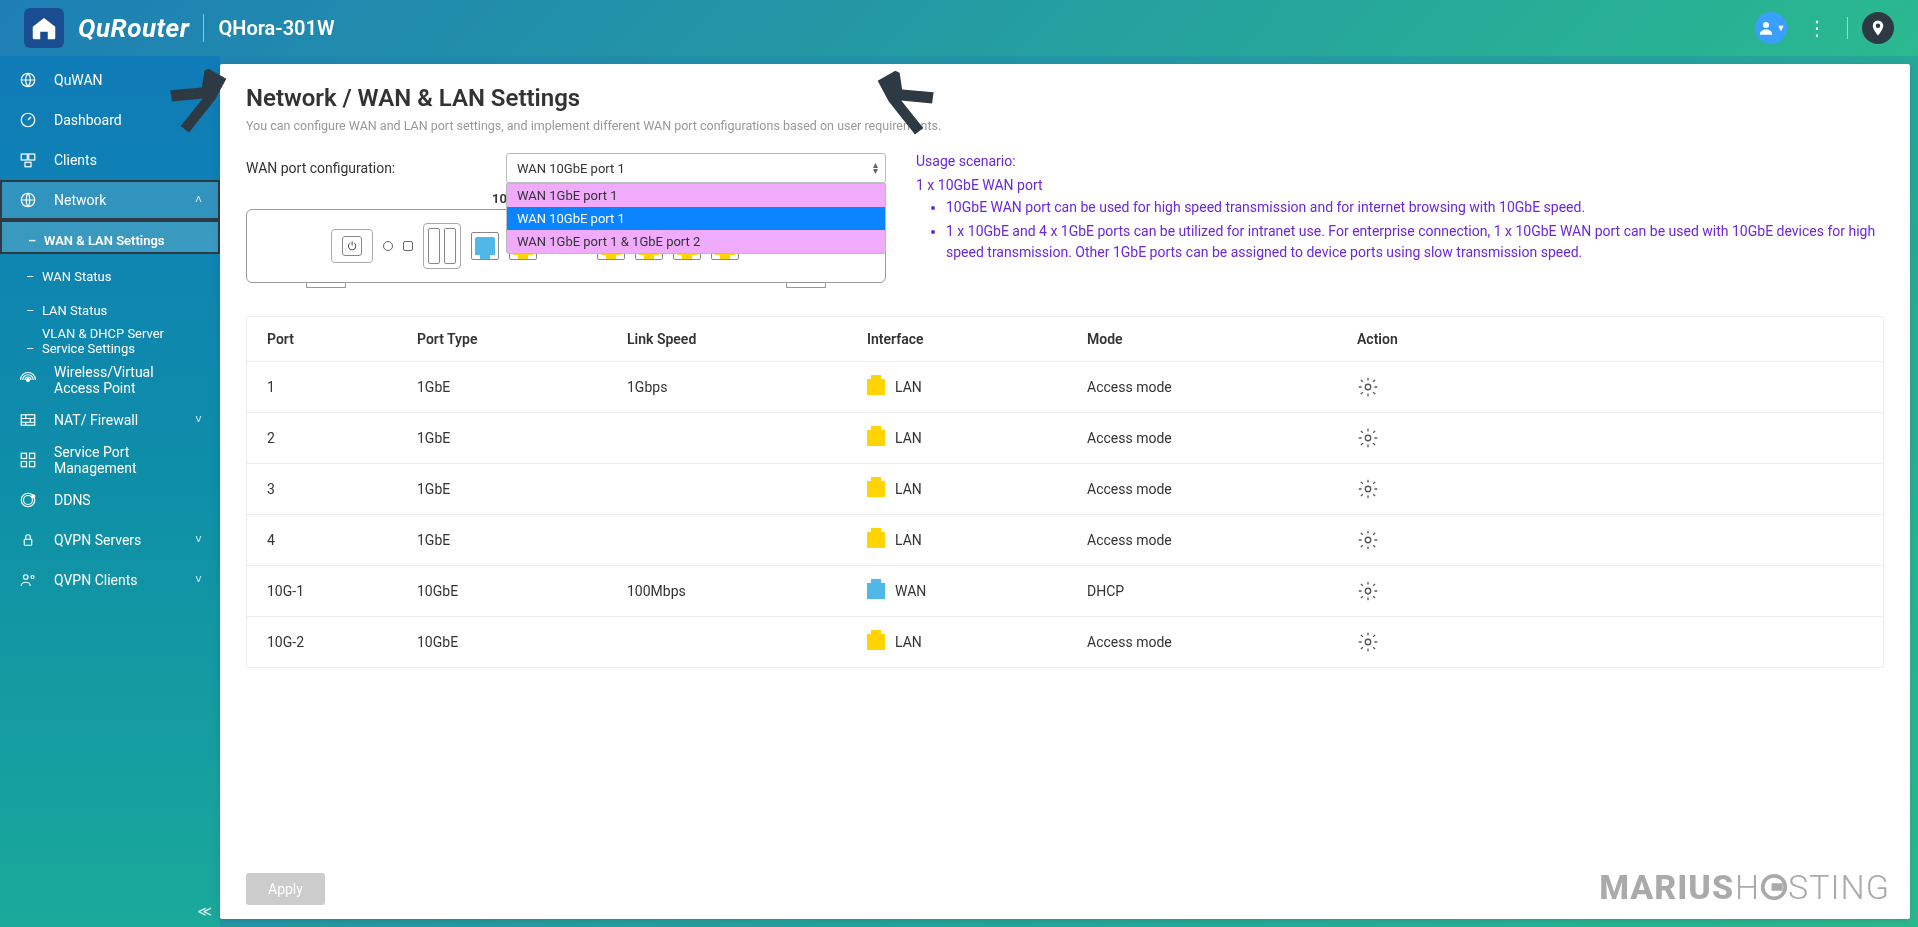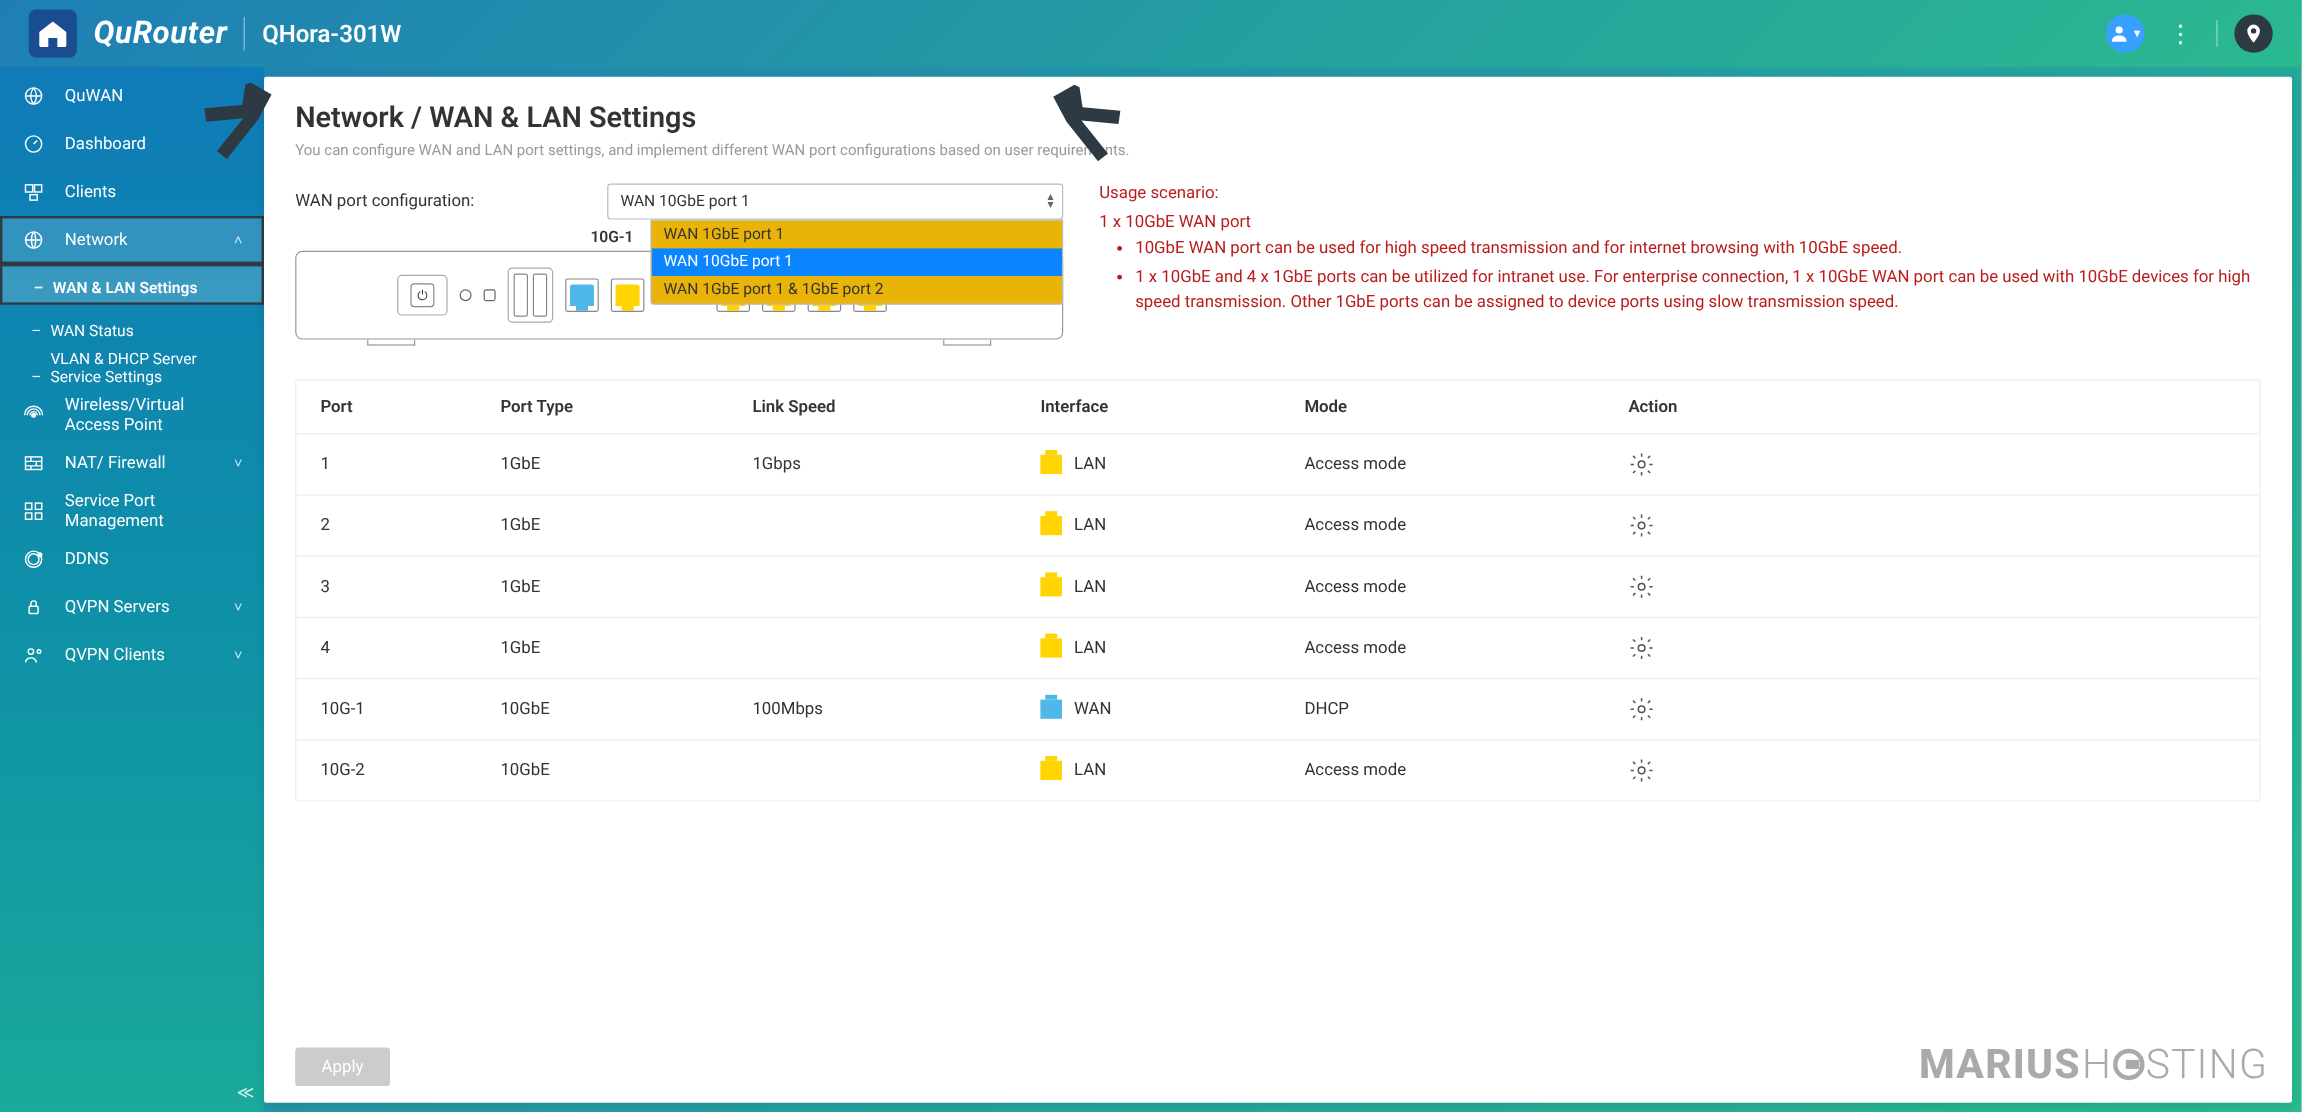--- a/index.html
+++ b/index.html
@@ -51,21 +51,21 @@
 h1 { font-size: 24px; font-weight: 600; color: #333; margin-bottom: 6px; }
 .subtitle { font-size: 12.5px; color: #999; margin-bottom: 20px; }
 
 .config-row { display: flex; align-items: flex-start; gap: 30px; }
 .config-left { width: 640px; }
 .cfg-top { display: flex; align-items: center; margin-bottom: 10px; }
 .cfg-label { width: 260px; font-size: 14px; color: #333; }
 .select-wrap { flex: 1; position: relative; }
 .select { border: 1px solid #bbb; border-radius: 3px; height: 30px; display: flex; align-items: center; padding: 0 24px 0 10px; font-size: 13px; background: #fff; cursor: pointer; }
 .select-arr { position: absolute; right: 8px; top: 50%; transform: translateY(-50%); font-size: 10px; color: #666; line-height: 6px; }
-.dropdown { position: absolute; top: 30px; left: 0; right: 0; background: #eab308; border: 1px solid #bbb; border-radius: 0 0 3px 3px; overflow: hidden; z-index: 20; margin-left: 36px; }
+.dropdown { position: absolute; top: 30px; left: 0; right: 0; background: #f0abfc; border: 1px solid #bbb; border-radius: 0 0 3px 3px; overflow: hidden; z-index: 20; }
 .dd-item { padding: 4px 10px; font-size: 13px; cursor: pointer; }
 .dd-item.sel { background: #0a84ff; color: #fff; }
 
 
 .router { border: 1.5px solid #999; border-radius: 6px; height: 74px; margin-top: 8px; display: flex; align-items: center; padding: 0 14px; gap: 10px; position: relative; background: #fff; }
 .pwr-group { display: flex; align-items: center; gap: 10px; border: 1px solid #aaa; border-radius: 4px; padding: 6px 10px; }
 .pwr-btn { width: 20px; height: 20px; border: 1px solid #888; border-radius: 3px; display: flex; align-items: center; justify-content: center; font-size: 11px; }
 .led { width: 10px; height: 10px; border: 1.5px solid #666; border-radius: 50%; }
 .led.sq { border-radius: 2px; }
 .usb-pair { display: flex; gap: 4px; border: 1px solid #aaa; border-radius: 4px; padding: 4px; }
@@ -74,21 +74,21 @@
 .ports { display: flex; gap: 10px; align-items: center; }
 .port-box { width: 28px; height: 28px; border: 1.5px solid #888; border-radius: 2px; position: relative; display: flex; align-items: center; justify-content: center; }
 .rj45 { width: 20px; height: 18px; border-radius: 2px 2px 0 0; position: relative; }
 .rj45::after { content: ""; position: absolute; bottom: -4px; left: 5px; width: 10px; height: 4px; background: inherit; }
 .rj45.blue { background: #4fb8e8; }
 .rj45.yellow { background: #ffd400; }
 .port-gap { width: 40px; }
 .feet { display: flex; justify-content: space-between; padding: 0 60px; }
 .foot { width: 40px; height: 5px; border: 1.5px solid #999; border-top: none; }
 
-.usage { flex: 1; font-size: 14px; color: #b91c1c; min-width: 0; }
+.usage { flex: 1; font-size: 14px; color: #6d28d9; min-width: 0; }
 .usage-title { margin-bottom: 8px; }
 .usage-sub { margin-bottom: 4px; }
 .usage ul { padding-left: 30px; }
 .usage li { margin-bottom: 4px; line-height: 1.45; }
 
 
 .tbl { margin-top: 28px; border: 1px solid #eee; border-radius: 2px; }
 .tr { display: grid; grid-template-columns: 150px 210px 240px 220px 270px 1fr; align-items: center; padding: 14px 20px; border-bottom: 1px solid #eee; font-size: 14px; }
 .tr:last-child { border-bottom: none; }
 .tr.head { font-weight: 600; }
@@ -174,20 +174,23 @@
           </svg>
         </span>
       <span class="sb-label">Network</span>
       <span class="sb-chev">˄</span>
     </div>
     <div class="sb-sub active">
         <span>WAN &amp; LAN Settings</span>
       </div>
     <div class="sb-sub">
         <span>WAN Status</span>
+      </div>
+    <div class="sb-sub">
+        <span>LAN Status</span>
       </div>
     <div class="sb-sub">
         <span>VLAN &amp; DHCP Server Service Settings</span>
       </div>
     <div class="sb-item">
       <span class="sb-icon">
           <svg viewBox="0 0 24 24">
             <circle cx="12" cy="12" r="2" fill="#fff"></circle>
             <path d="M5 12a7 7 0 0114 0M8 12a4 4 0 018 0M2 12a10 10 0 0120 0"></path>
           </svg>

